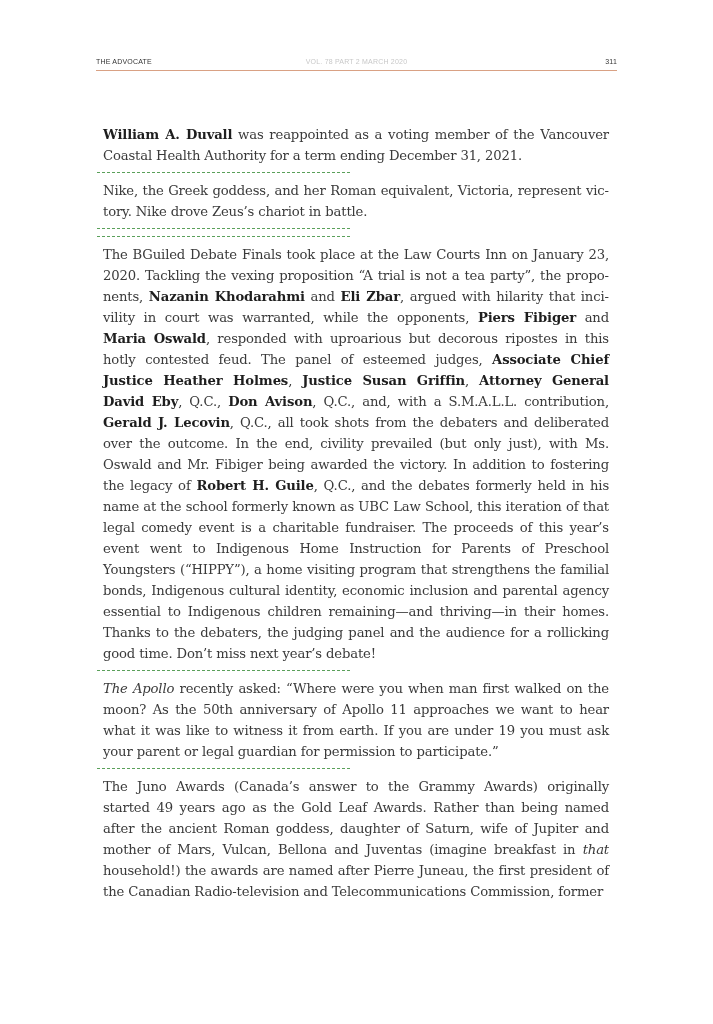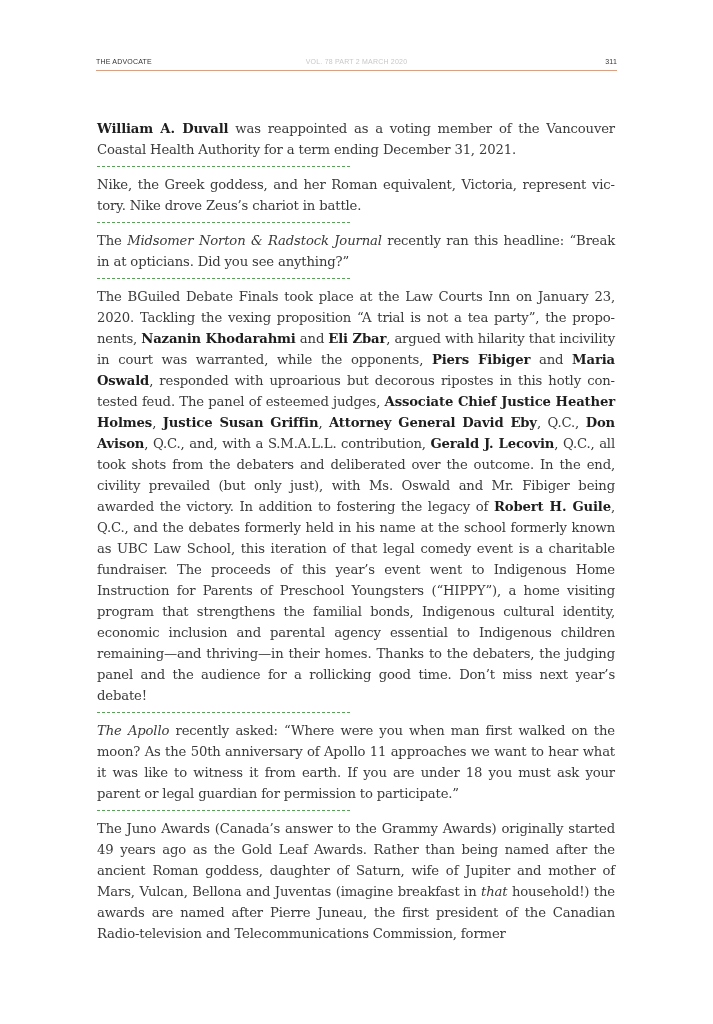--- a/index.html
+++ b/index.html
@@ -15,21 +15,21 @@
     .header-rule {
       position: absolute; left: 96px; top: 70px; width: 521px; height: 1px;
       background: #d9a184;
     }
     .content {
       position: absolute; left: 97px; top: 118px; width: 518px;
       font-family: "DejaVu Serif", serif; font-size: 13.2px; line-height: 21px;
       color: #3a3a3a; text-align: justify; hyphens: manual;
       letter-spacing: -0.15px;
     }
-    .item { margin: 0; }
+    .item { margin: 6px; }
     .item b { color: #1e1e1e; font-weight: bold; }
     .sep {
       width: 253px; height: 0; border-top: 1.4px dashed #5aa05a;
       margin: 6px 0 7px 0;
     }
   </style>
 </head>
 <body>
 
 <div class="header">
@@ -37,20 +37,19 @@
   <span class="center">VOL. 78 PART 2 MARCH 2020</span>
   <span class="right">311</span>
 </div>
 <div class="header-rule"></div>
 
 <div class="content" id="content">
     <p class="item"><b>William A. Duvall</b><span> was reappointed as a voting member of the Vancouver Coastal Health Authority for a term ending December 31, 2021.</span></p>
     <div class="sep"></div>
     <p class="item"><span>Nike, the Greek goddess, and her Roman equivalent, Victoria, represent vic­tory. Nike drove Zeus’s chariot in battle.</span></p>
     <div class="sep"></div>
-    <p class="item"><span>The </span><i>Midsomer Norton &amp; Radstock Journal</i><span> recently ran this headline: “Break in at opticians. Did you see anything?”</span></p>
     <div class="sep"></div>
     <p class="item"><span>The BGuiled Debate Finals took place at the Law Courts Inn on January 23, 2020. Tackling the vexing proposition “A trial is not a tea party”, the propo­nents, </span><b>Nazanin Khodarahmi</b><span> and </span><b>Eli Zbar</b><span>, argued with hilarity that inci­vility in court was warranted, while the opponents, </span><b>Piers Fibiger</b><span> and </span><b>Maria Oswald</b><span>, responded with uproarious but decorous ripostes in this hotly con­tested feud. The panel of esteemed judges, </span><b>Associate Chief Justice Heather Holmes</b><span>, </span><b>Justice Susan Griffin</b><span>, </span><b>Attorney General David Eby</b><span>, Q.C., </span><b>Don Avison</b><span>, Q.C., and, with a S.M.A.L.L. contribution, </span><b>Gerald J. Lecovin</b><span>, Q.C., all took shots from the debaters and deliberated over the out­come. In the end, civility prevailed (but only just), with Ms. Oswald and Mr. Fibiger being awarded the victory. In addition to fostering the legacy of </span><b>Robert H. Guile</b><span>, Q.C., and the debates formerly held in his name at the school formerly known as UBC Law School, this iteration of that legal com­edy event is a charitable fundraiser. The proceeds of this year’s event went to Indigenous Home Instruction for Parents of Preschool Youngsters (“HIPPY”), a home visiting program that strengthens the familial bonds, Indigenous cultural identity, economic inclusion and parental agency essential to Indigenous children remaining—and thriving—in their homes. Thanks to the debaters, the judging panel and the audience for a rollicking good time. Don’t miss next year’s debate!</span></p>
     <div class="sep"></div>
-    <p class="item"><i>The Apollo</i><span> recently asked: “Where were you when man first walked on the moon? As the 50th anniversary of Apollo 11 approaches we want to hear what it was like to witness it from earth. If you are under 18 you must ask your parent or legal guardian for permission to participate.”</span></p>
+    <p class="item"><i>The Apollo</i><span> recently asked: “Where were you when man first walked on the moon? As the 50th anniversary of Apollo 11 approaches we want to hear what it was like to witness it from earth. If you are under 19 you must ask your parent or legal guardian for permission to participate.”</span></p>
     <div class="sep"></div>
     <p class="item"><span>The Juno Awards (Canada’s answer to the Grammy Awards) originally started 49 years ago as the Gold Leaf Awards. Rather than being named after the ancient Roman goddess, daughter of Saturn, wife of Jupiter and mother of Mars, Vulcan, Bellona and Juventas (imagine breakfast in </span><i>that</i><span> house­hold!) the awards are named after Pierre Juneau, the first president of the Canadian Radio-television and Telecommunications Commission, former</span></p>
   </div>
 
 </body></html>

